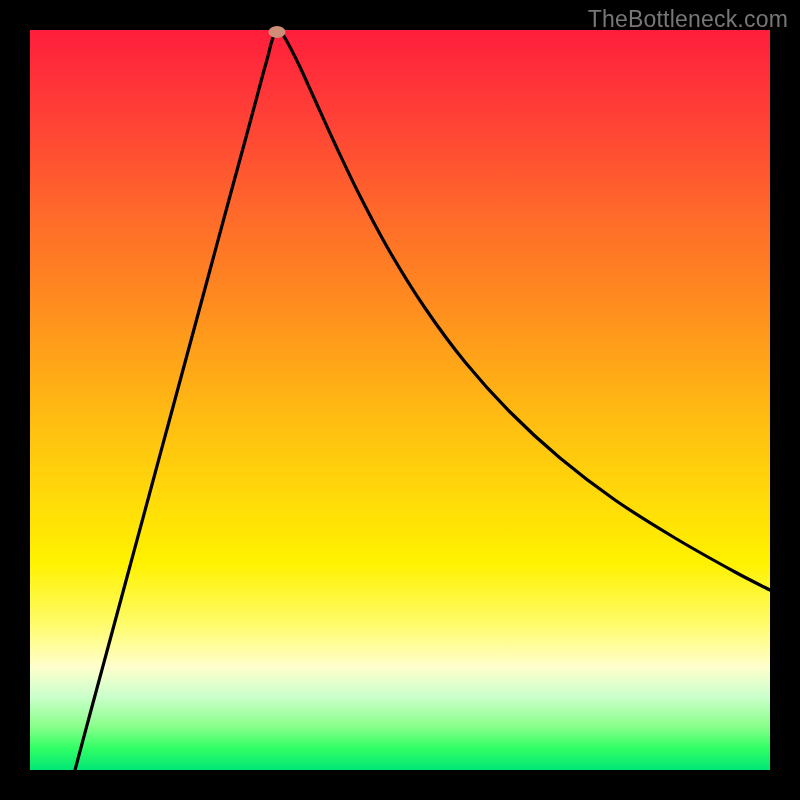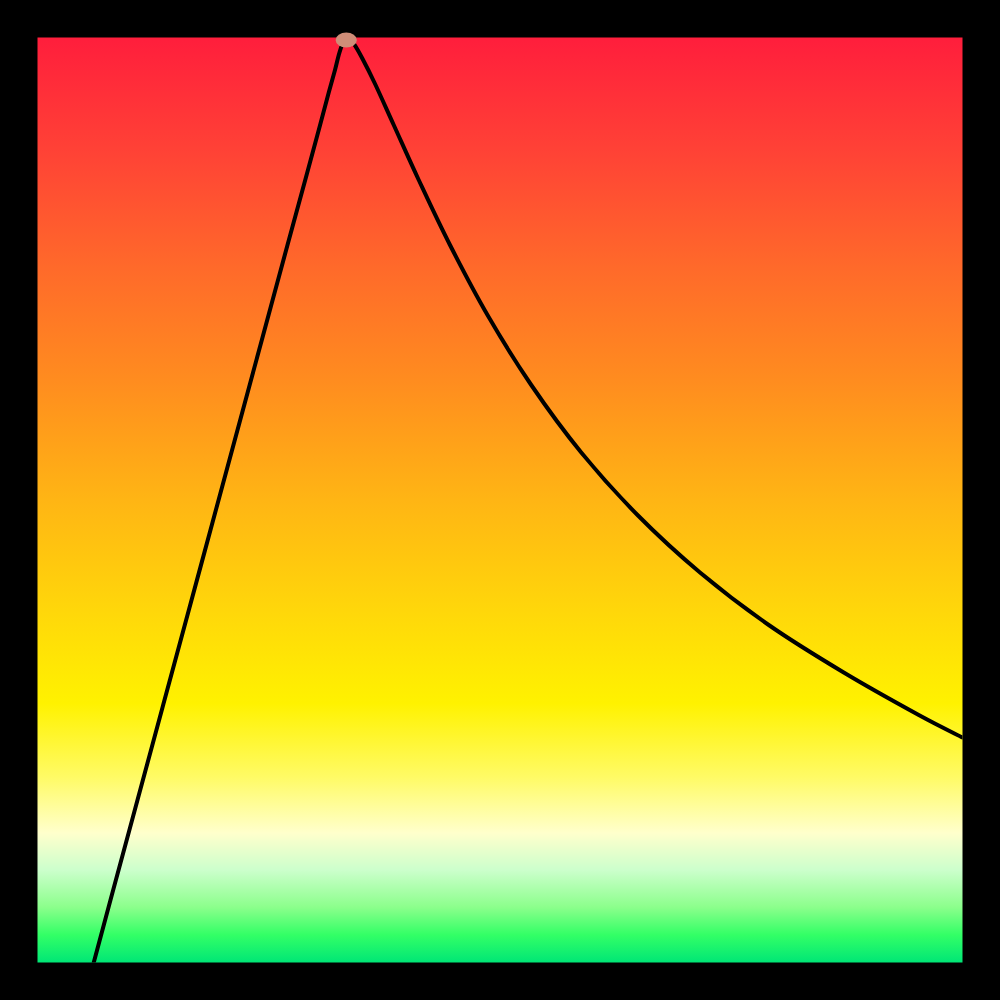--- a/index.html
+++ b/index.html
@@ -62,19 +62,20 @@
     height: 12px;
     border-radius: 50%;
     background: #cf8d78;
     transform: translate(-50%, -50%);
   }
 </style>
 </head>
 <body>
 
 <div class="frame">
+  <div class="watermark">TheBottleneck.com</div>
   <div class="plot">
     <svg class="curve" viewBox="0 0 740 740" preserveAspectRatio="none">
       <path id="curve-path" fill="none" stroke="#000" stroke-width="3.2" stroke-linecap="round" stroke-linejoin="round" d="M 45,740 C 47.5,730.6666666666666 54.166666666666664,705.6666666666666 60,684 C 65.83333333333333,662.3333333333334 73.33333333333333,634.6666666666666 80,610 C 86.66666666666667,585.3333333333334 93.33333333333333,560.6666666666666 100,536 C 106.66666666666667,511.3333333333333 113.33333333333333,486.6666666666667 120,462 C 126.66666666666667,437.3333333333333 133.33333333333334,412.6666666666667 140,388 C 146.66666666666666,363.3333333333333 153.33333333333334,338.6666666666667 160,314 C 166.66666666666666,289.3333333333333 173.33333333333334,264.6666666666667 180,240 C 186.66666666666666,215.33333333333334 194.16666666666666,187.5 200,166 C 205.83333333333334,144.5 210.83333333333334,126.33333333333333 215,111 C 219.16666666666666,95.66666666666667 222,85.16666666666667 225,74 C 228,62.833333333333336 230.83333333333334,52 233,44 C 235.16666666666666,36 236.66666666666666,31 238,26 C 239.33333333333334,21 240,17.5 241,14 C 242,10.5 243,7.333333333333334 244,5 C 245,2.6666666666666665 245.5,0 247,0 C 248.5,0 250.83333333333334,2.1666666666666665 253,5 C 255.16666666666666,7.833333333333334 257.1666666666667,11.666666666666668 260,17 C 262.8333333333333,22.333333333333332 265.8333333333333,28.166666666666664 270,37 C 274.1666666666667,45.833333333333336 279.1666666666667,57.166666666666664 285,70 C 290.8333333333333,82.83333333333333 297.5,98 305,114 C 312.5,130 320.8333333333333,148 330,166 C 339.1666666666667,184 349.1666666666667,203.33333333333334 360,222 C 370.8333333333333,240.66666666666666 382.5,259.6666666666667 395,278 C 407.5,296.3333333333333 420.8333333333333,314.6666666666667 435,332 C 449.1666666666667,349.3333333333333 464.1666666666667,366 480,382 C 495.8333333333333,398 512.5,413.3333333333333 530,428 C 547.5,442.6666666666667 565.8333333333334,456.6666666666667 585,470 C 604.1666666666666,483.3333333333333 625,496 645,508 C 665,520 689.1666666666666,533.3333333333334 705,542 C 720.8333333333334,550.6666666666666 734.1666666666666,557 740,560"></path>
     </svg>
     <div class="dot" id="marker-dot" style="left: 247px; top: 2px;"></div>
   </div>
 </div>
 
 </body></html>

